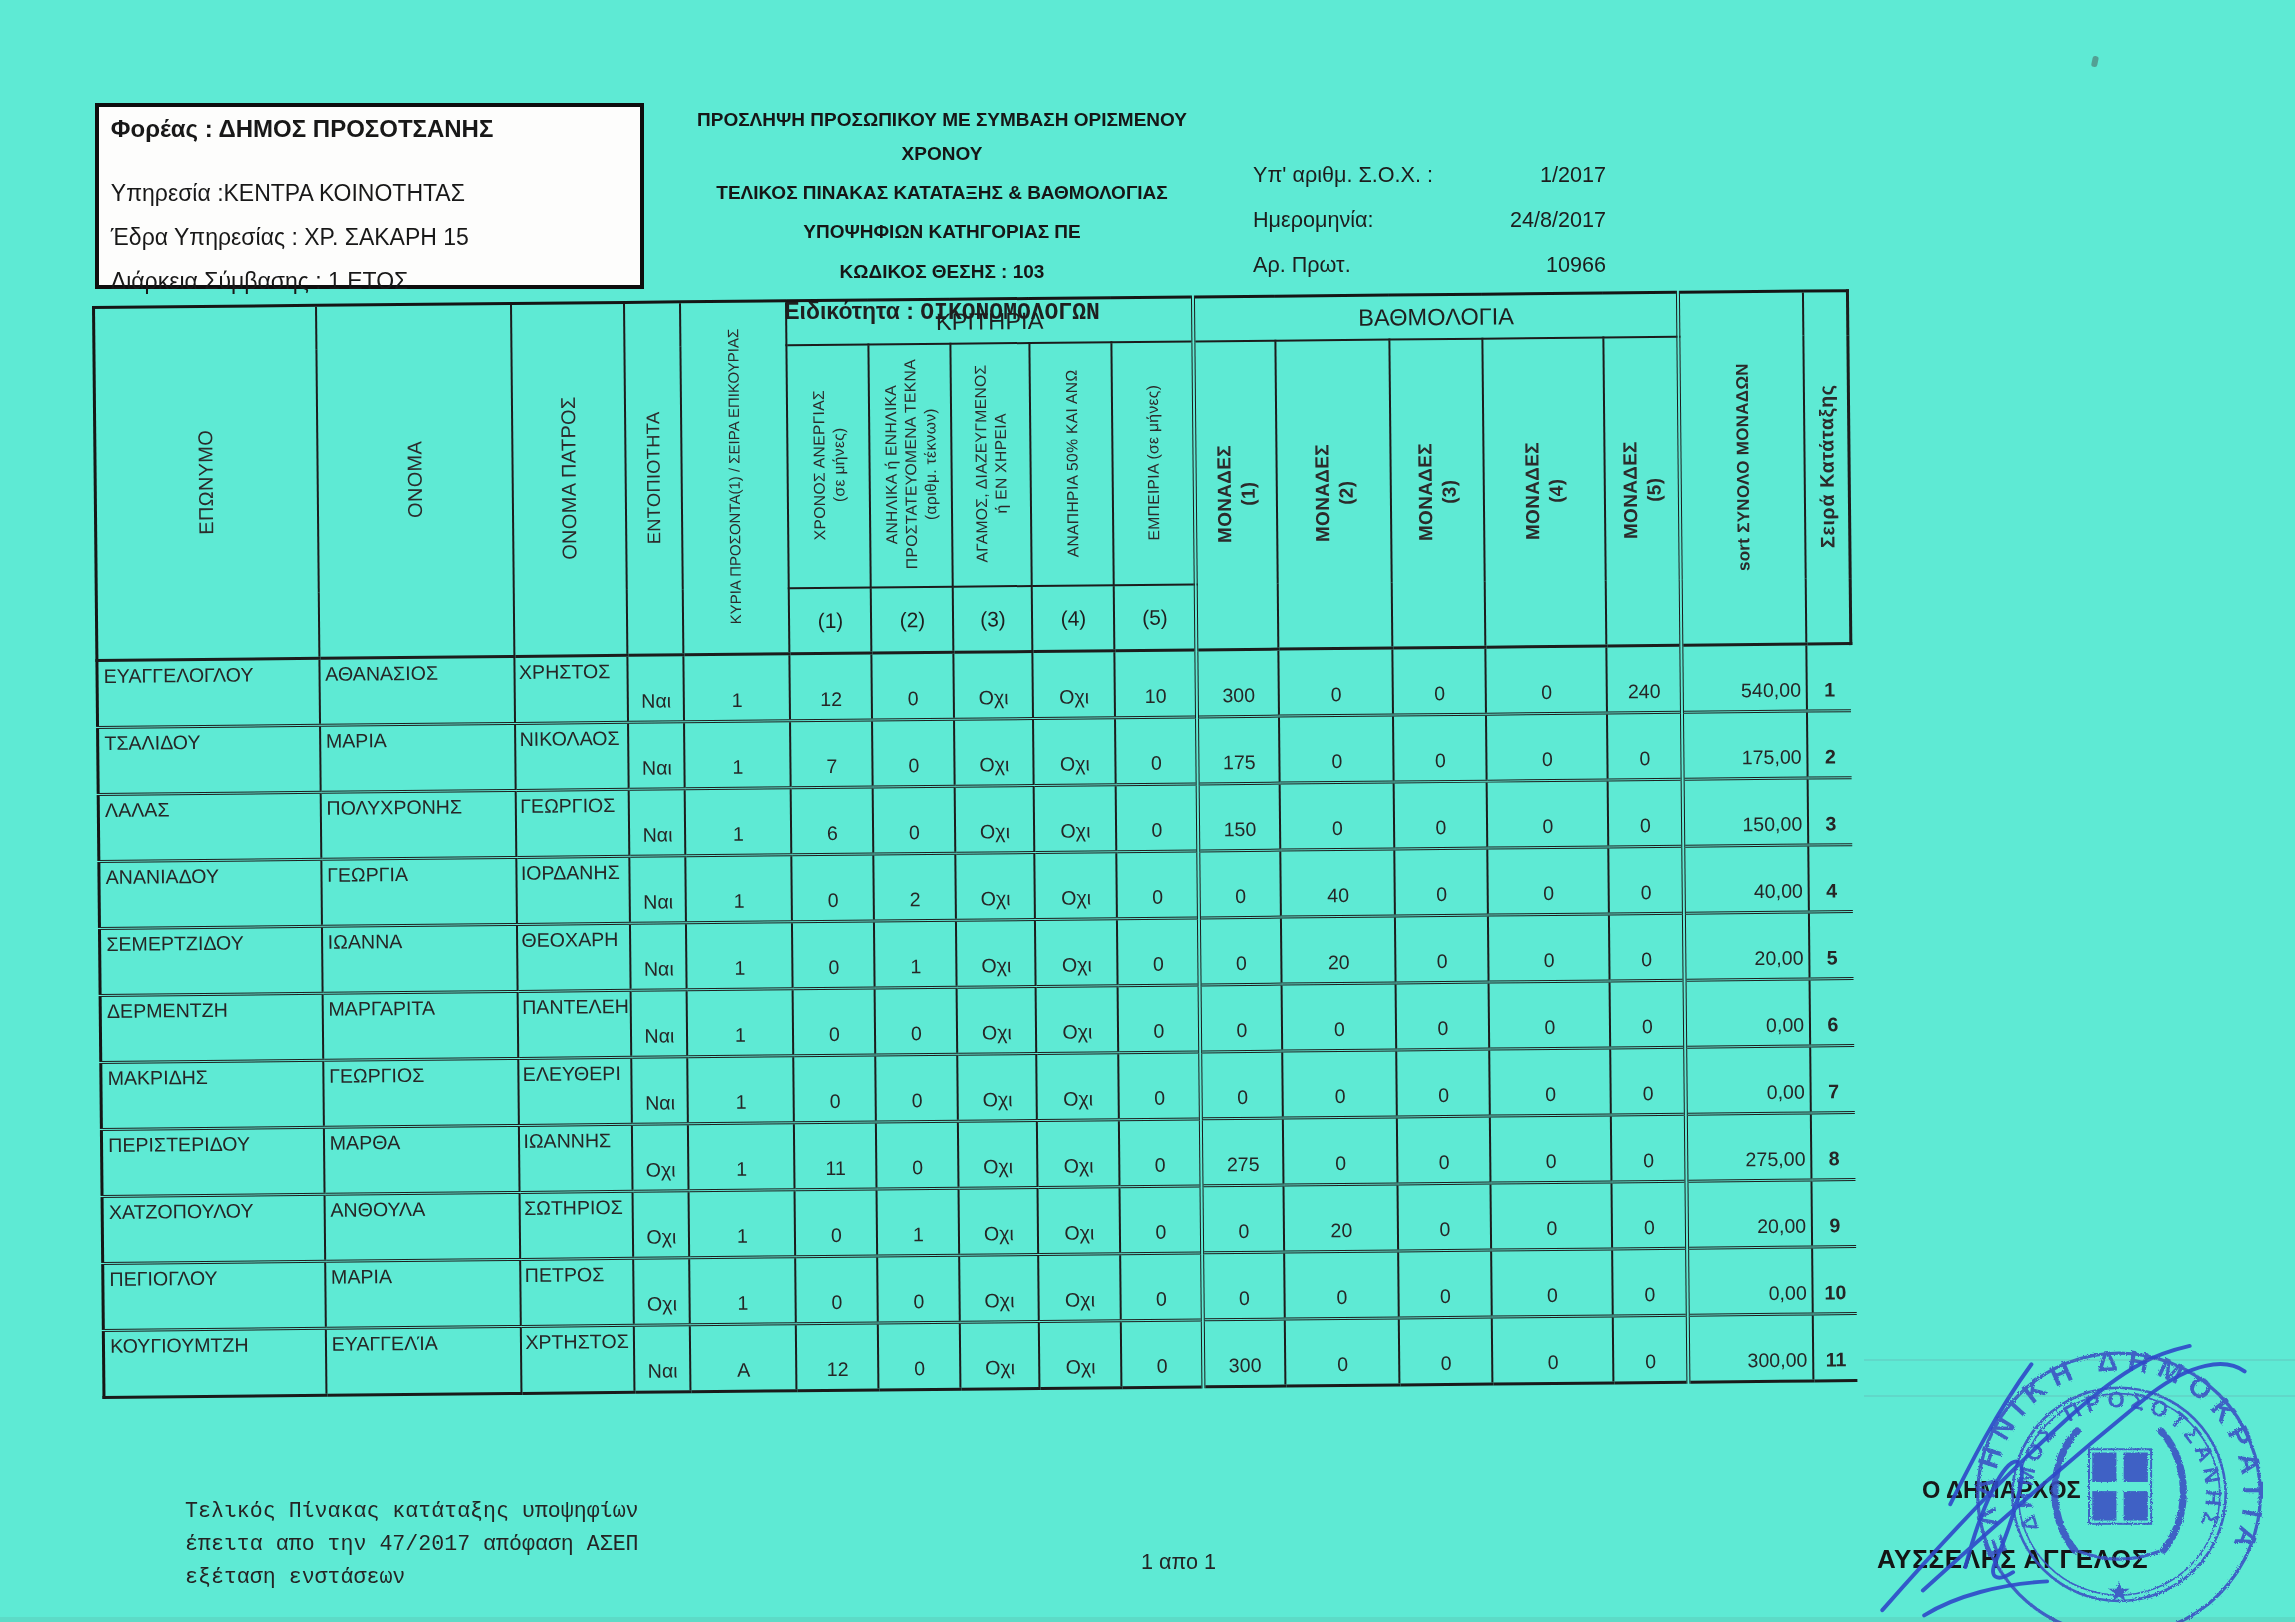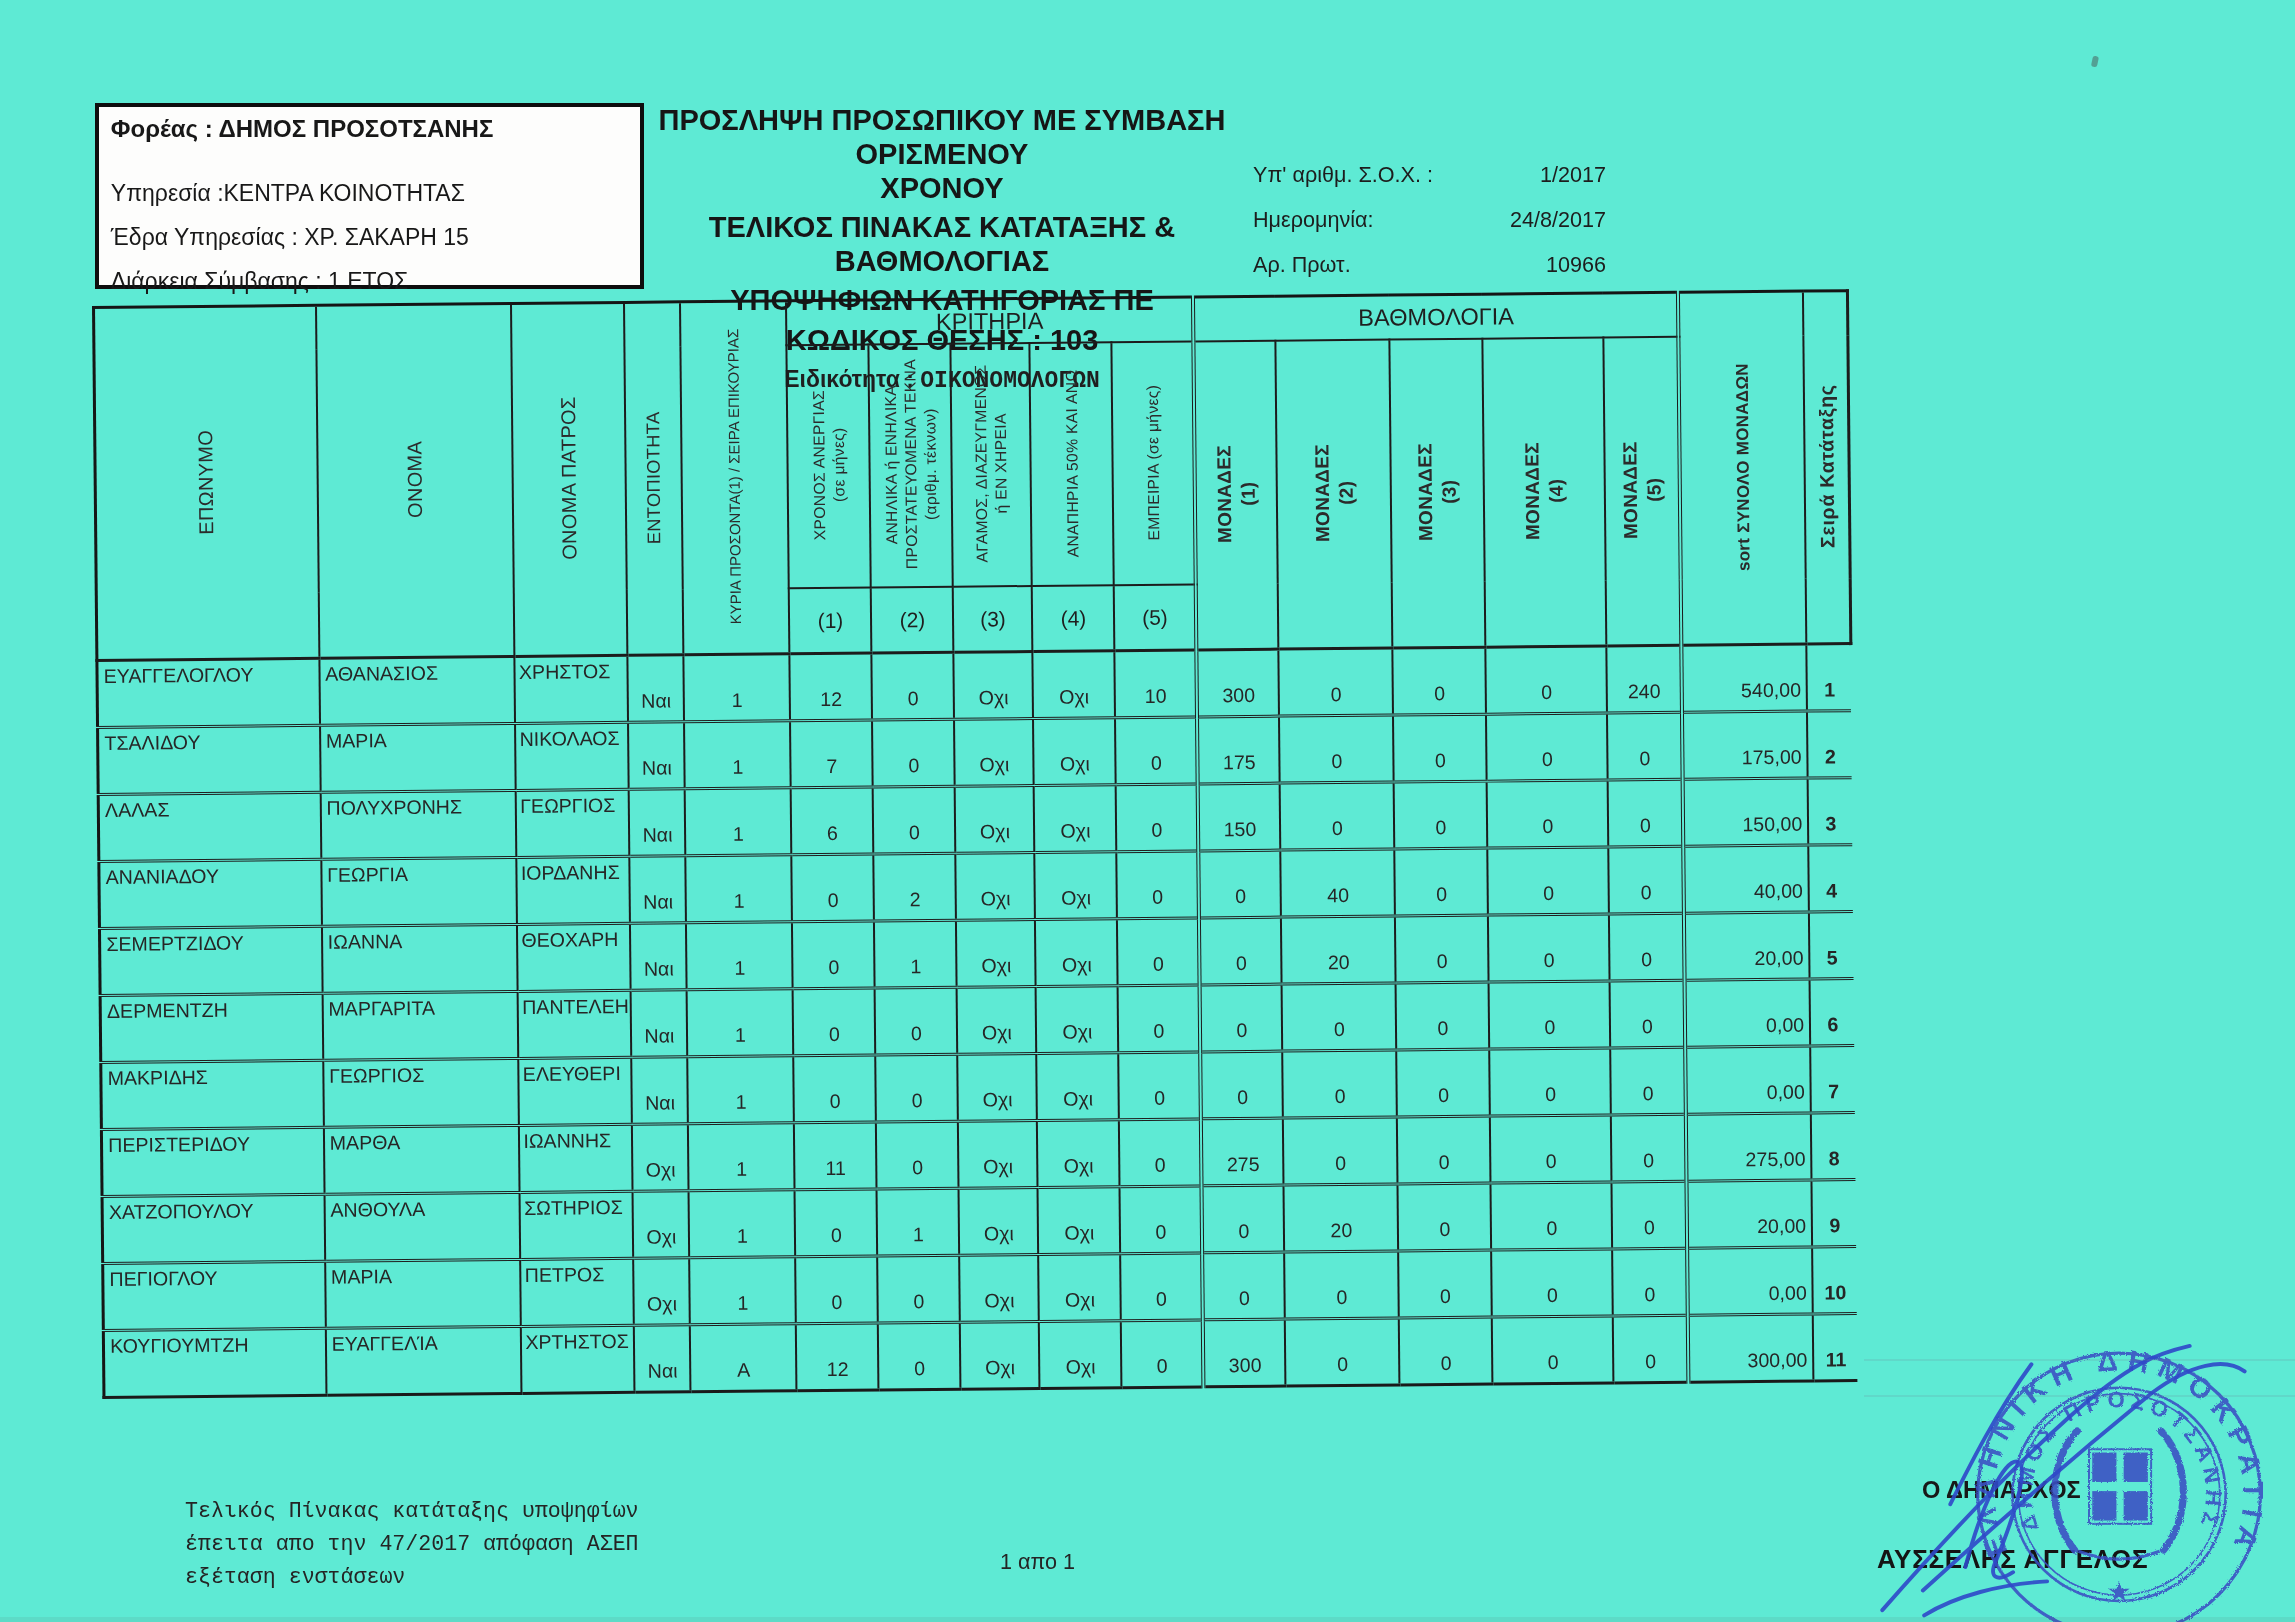--- a/index.html
+++ b/index.html
@@ -9,21 +9,21 @@
   
   .info-box{position:absolute;left:95px;top:103px;width:517px;height:162px;border:4.6px solid #0e0e0e;padding:7.9px 11.8px;background:#fdfdfc;}
   .info-line{font-size:23px;color:#181818;white-space:nowrap;}
   .info-line.b{font-weight:bold;font-size:24px;}
   .info-line.l2{margin-top:37px;}
   .info-line.l3{margin-top:17px;}
   .info-line.l4{margin-top:17px;}
 
   
   .title-block{position:absolute;left:615px;top:103px;width:654px;text-align:center;}
-  .title-line{font-weight:bold;font-size:29px;line-height:34px;color:#161616;}
+  .title-line{font-weight:bold;font-size:19px;line-height:34px;color:#161616;}
   .title-line.sp{margin-top:5.2px;}
   .specialty{margin-top:9.2px;font-size:23px;}
   .specialty .lab{font-weight:bold;}
   .specialty .val{font-weight:bold;font-family:Liberation Mono, monospace;}
 
   
   .ref-info{position:absolute;left:1253px;top:162px;width:353px;}
   .ref-row{display:flex;justify-content:space-between;font-size:21.6px;color:#1d1d1d;margin-bottom:19px;}
   .ref-row .lab{white-space:nowrap;}
   .ref-row .val{white-space:nowrap;}
@@ -55,21 +55,21 @@
   .tbl tbody td{font-size:19.6px;color:#262626;border-bottom:3.9px double #1f1f1f;}
   .tbl tbody tr:last-child td{border-bottom:3.9px solid #1a1a1a;}
   td.cell-name{vertical-align:top;text-align:left;padding:2.6px 5.2px;font-size:20px;white-space:nowrap;}
   td.cell-father{vertical-align:top;text-align:left;padding:2.6px 1.3px 2.6px 3.9px;font-size:17.7px;white-space:nowrap;}
   td.cell-val{vertical-align:bottom;text-align:center;padding-bottom:7.9px;}
   td.cell-total{vertical-align:bottom;text-align:right;padding:0 5.2px 7.9px 0;font-size:20px;}
   td.cell-rank{vertical-align:bottom;text-align:center;padding-bottom:7.9px;font-weight:bold;font-size:20px;border-right:none !important;}
 
   
   .foot-notes{position:absolute;left:185px;top:1495px;font-size:21.6px;line-height:33px;color:#242424;font-family:Liberation Mono, monospace;}
-  .page-num{position:absolute;left:1000px;top:1549px;width:144px;text-align:left;font-size:21.6px;color:#242424;}
+  .page-num{position:absolute;left:1072px;top:1549px;width:144px;text-align:right;font-size:21.6px;color:#242424;}
   .mayor-title{position:absolute;left:1922px;top:1477px;font-size:23.6px;font-weight:bold;color:#181818;}
   .mayor-name{position:absolute;left:1877px;top:1544px;font-size:26px;font-weight:bold;letter-spacing:0.7px;color:#141414;white-space:nowrap;}
 
   
   .stamp-svg{position:absolute;left:1864px;top:1321px;}
   .streak{position:absolute;height:2px;background:rgba(110,125,145,0.16);}
   .corner-mark{position:absolute;left:2092px;top:56px;width:5.9px;height:10.5px;background:rgba(70,70,70,0.45);border-radius:2.6px;transform:rotate(12deg);}
   .bottom-edge{position:absolute;left:0;top:1617px;width:2295px;height:5.2px;background:rgba(90,90,90,0.10);}
 </style>
 </head>

